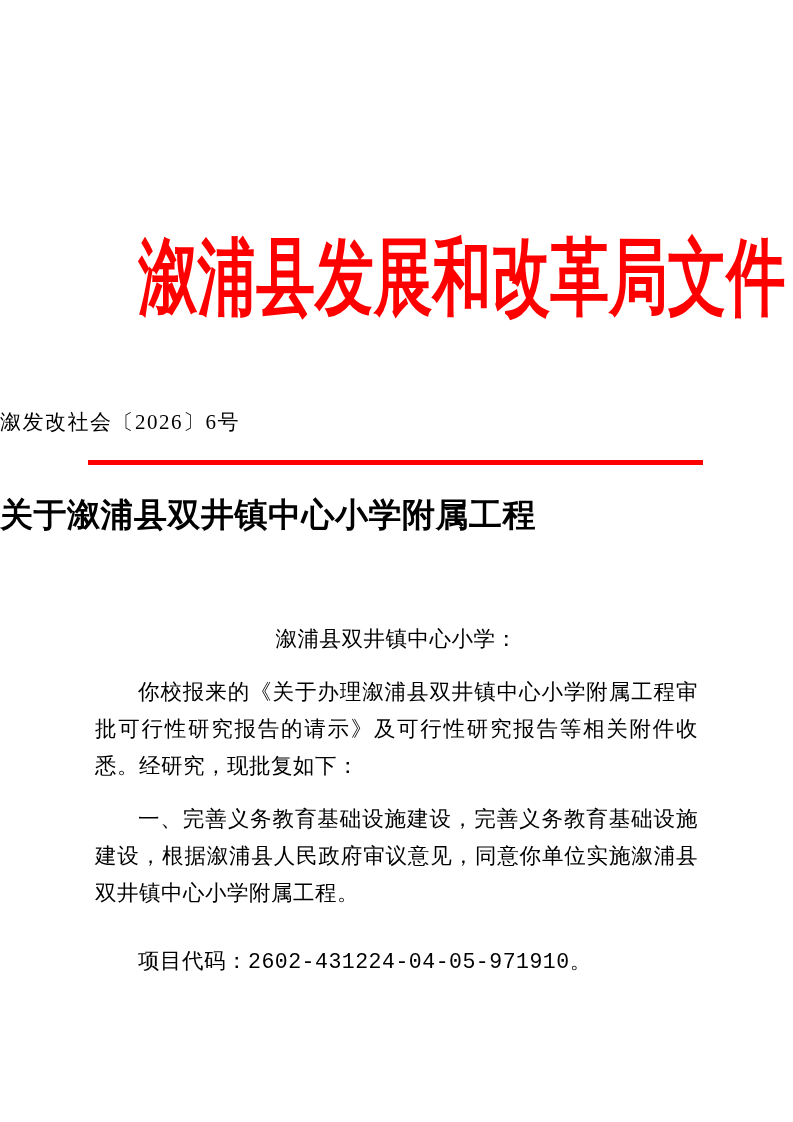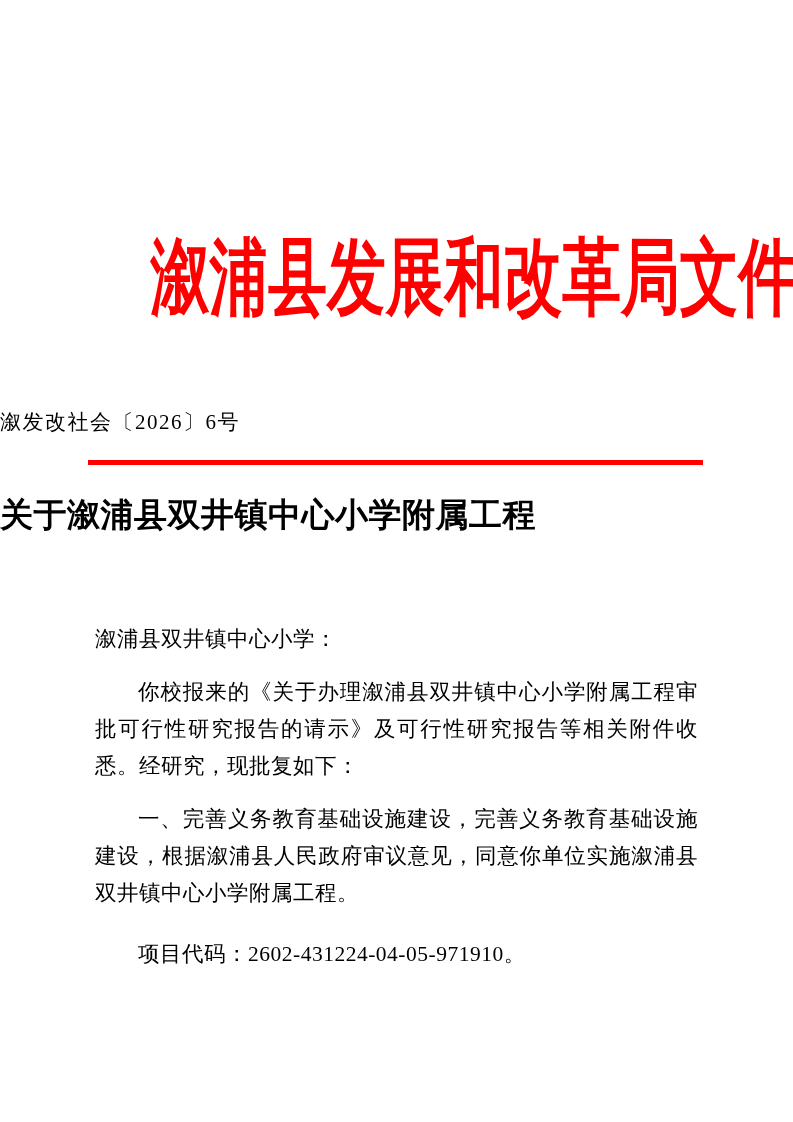--- a/index.html
+++ b/index.html
@@ -19,21 +19,20 @@
   
   .agency-header {
     position: absolute;
     top: 226px;
     left: 0;
     width: 629px;
     height: 104px;
     line-height: 104px;
     text-align: center;
     white-space: nowrap;
-    margin-left: 12px;
   }
   .agency-header .stretch {
     display: inline-block;
     font-size: 84px;
     font-weight: bold;
     color: #ff0000;
     transform: scaleX(0.70);
     transform-origin: 50% 50%;
     letter-spacing: 0;
     font-family: "Liberation Serif", "DejaVu Serif", serif;
@@ -82,31 +81,32 @@
     position: absolute;
     top: 620px;
     left: 95px;
     width: 603px;
     font-size: 21.5px;
     color: #000000;
     letter-spacing: 0.5px;
   }
   .salutation {
     line-height: 38px;
-    text-align: left;
+    text-align: center;
   }
   .para {
     margin-top: 16px;
     line-height: 37px;
     text-indent: 2em;
     text-align: justify;
     text-justify: inter-character;
   }
   .para:last-child {
-    margin-top: 24px;
+    margin-top: 32px;
+    font-family: Liberation Mono, monospace;
   }
 </style>
 </head>
 <body>
 
 <div class="page">
 
   <div class="agency-header">
     <span class="stretch">溆浦县发展和改革局文件</span>
   </div>

